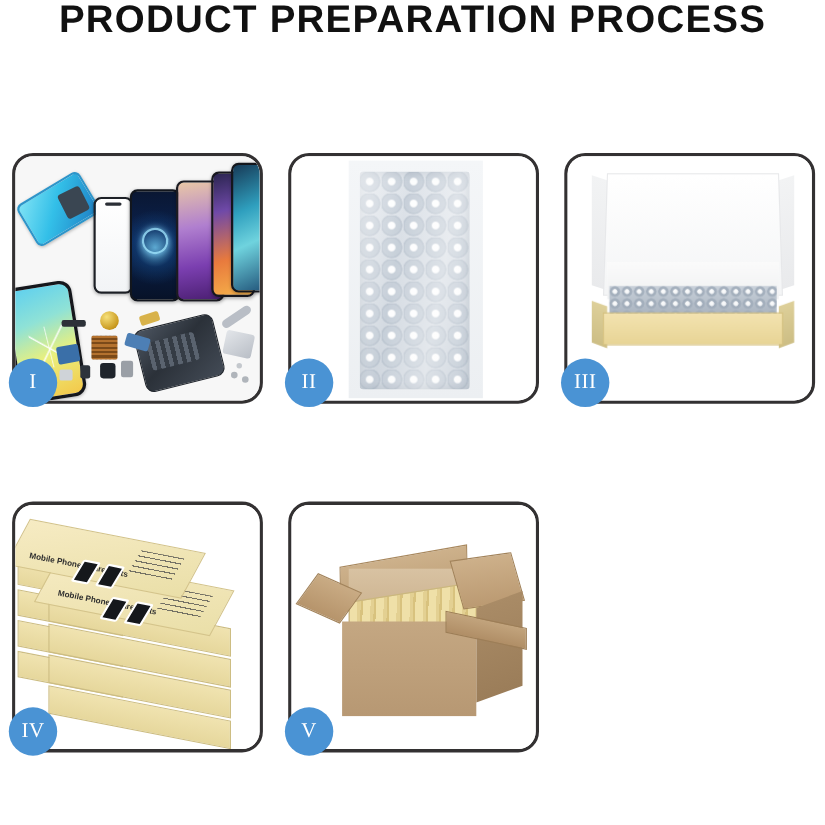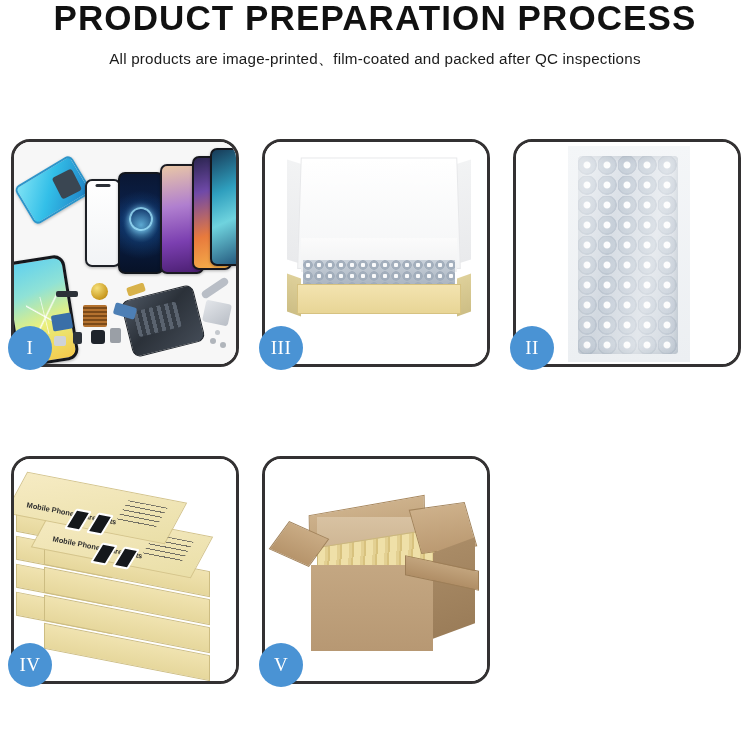--- a/index.html
+++ b/index.html
@@ -348,21 +348,20 @@
   .c6-shadow { position:absolute; left:100px; top:16px; width:84px; height:30px;
     background:linear-gradient(180deg,#f2f2f2,#e8e8e8); transform:rotate(-12deg); }
 </style>
 </head>
 <body>
 
 <div class="page">
 
   <div class="header">
     <div class="title">PRODUCT PREPARATION PROCESS</div>
-    <div class="subtitle">All products are image-printed、film-coated and packed after QC inspections</div>
   </div>
 
   <div class="grid">
 
     <div class="panel">
       <div class="panel-inner p1">
         <div class="ph ph-a"></div>
         <div class="ph ph-b"></div>
         <div class="ph ph-c"></div>
         <div class="ph ph-d"></div>
@@ -383,40 +382,40 @@
         <div class="part pt-tool"></div>
         <div class="part pt-tweez"></div>
         <div class="part pt-screw1"></div>
         <div class="part pt-screw2"></div>
         <div class="part pt-screw3"></div>
       </div>
       <div class="badge">I</div>
     </div>
 
     <div class="panel">
+      <div class="panel-inner p2">
+        <div class="wrap-sheet"></div>
+        <div class="bubbles"></div>
+        <div class="bub-gloss"></div>
+      </div>
+      <div class="badge">II</div>
+    </div>
+
+    <div class="panel">
       <div class="panel-inner p3">
         <div class="b3-lidL"></div>
         <div class="b3-lidR"></div>
         <div class="b3-lid"></div>
         <div class="b3-foam"></div>
         <div class="b3-inner"></div>
         <div class="b3-sideL"></div>
         <div class="b3-sideR"></div>
         <div class="b3-front"></div>
       </div>
       <div class="badge">III</div>
-    </div>
-
-    <div class="panel">
-      <div class="panel-inner p2">
-        <div class="wrap-sheet"></div>
-        <div class="bubbles"></div>
-        <div class="bub-gloss"></div>
-      </div>
-      <div class="badge">II</div>
     </div>
 
     <div class="panel">
       <div class="panel-inner p4">
         <div class="stack">
 
           <div class="sbox" style="left:2px;  top:58px;  width:96px; height:24px; transform:skewY(11deg);"></div>
           <div class="sbox" style="left:2px;  top:86px;  width:96px; height:24px; transform:skewY(11deg);"></div>
           <div class="sbox" style="left:2px;  top:114px; width:96px; height:24px; transform:skewY(11deg);"></div>
           <div class="sbox" style="left:2px;  top:142px; width:96px; height:24px; transform:skewY(11deg);"></div>

